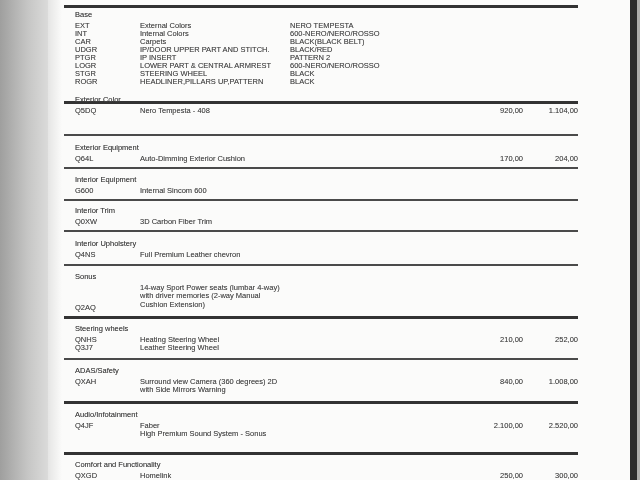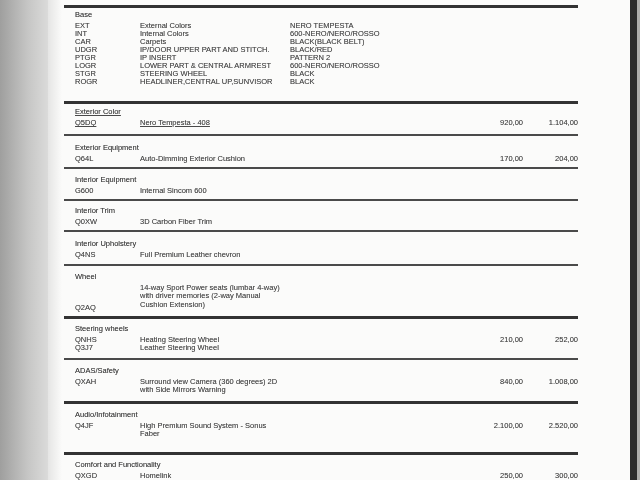--- a/index.html
+++ b/index.html
@@ -90,26 +90,26 @@
             <div class="label">LOWER PART &amp; CENTRAL ARMREST</div>
             <div class="value">600-NERO/NERO/ROSSO</div>
           </div>
           <div class="row">
             <div class="code">STGR</div>
             <div class="label">STEERING WHEEL</div>
             <div class="value">BLACK</div>
           </div>
           <div class="row">
             <div class="code">ROGR</div>
-            <div class="label">HEADLINER,CENTRAL UP,SUNVISOR</div>
+            <div class="label">HEADLINER,PILLARS UP,PATTERN</div>
             <div class="value">BLACK</div>
           </div>
         </div>
       </div>
-      <div class="section" style="top: 108px; text-decoration: underline;">
+      <div class="section" style="top: 96px;">
         <div class="section-title">Exterior Color</div>
         <div class="rows">
           <div class="row">
             <div class="code">Q5DQ</div>
             <div class="desc">
               <div>Nero Tempesta - 408</div>
             </div>
             <div class="price p1">920,00</div>
             <div class="price p2">1.104,00</div>
           </div>
@@ -155,21 +155,21 @@
         <div class="rows">
           <div class="row">
             <div class="code">Q4NS</div>
             <div class="desc">
               <div>Full Premium Leather chevron</div>
             </div>
           </div>
         </div>
       </div>
       <div class="section" style="top: 273px;">
-        <div class="section-title">Wheel</div>
+        <div class="section-title">Sonus</div>
         <div class="rows">
           <div class="row">
             <div class="code" style="padding-top: 8.4px; margin-top: 12px;">Q2AQ</div>
             <div class="desc">
               <div>14-way Sport Power seats (lumbar 4-way)</div>
               <div>with driver memories (2-way Manual</div>
               <div>Cushion Extension)</div>
             </div>
           </div>
         </div>
@@ -206,22 +206,22 @@
             <div class="price p2">1.008,00</div>
           </div>
         </div>
       </div>
       <div class="section" style="top: 411px;">
         <div class="section-title">Audio/Infotainment</div>
         <div class="rows">
           <div class="row">
             <div class="code">Q4JF</div>
             <div class="desc">
+              <div>Faber</div>
               <div>High Premium Sound System - Sonus</div>
-              <div>Faber</div>
             </div>
             <div class="price p1">2.100,00</div>
             <div class="price p2">2.520,00</div>
           </div>
         </div>
       </div>
       <div class="section" style="top: 461px;">
         <div class="section-title">Comfort and Functionality</div>
         <div class="rows">
           <div class="row">

